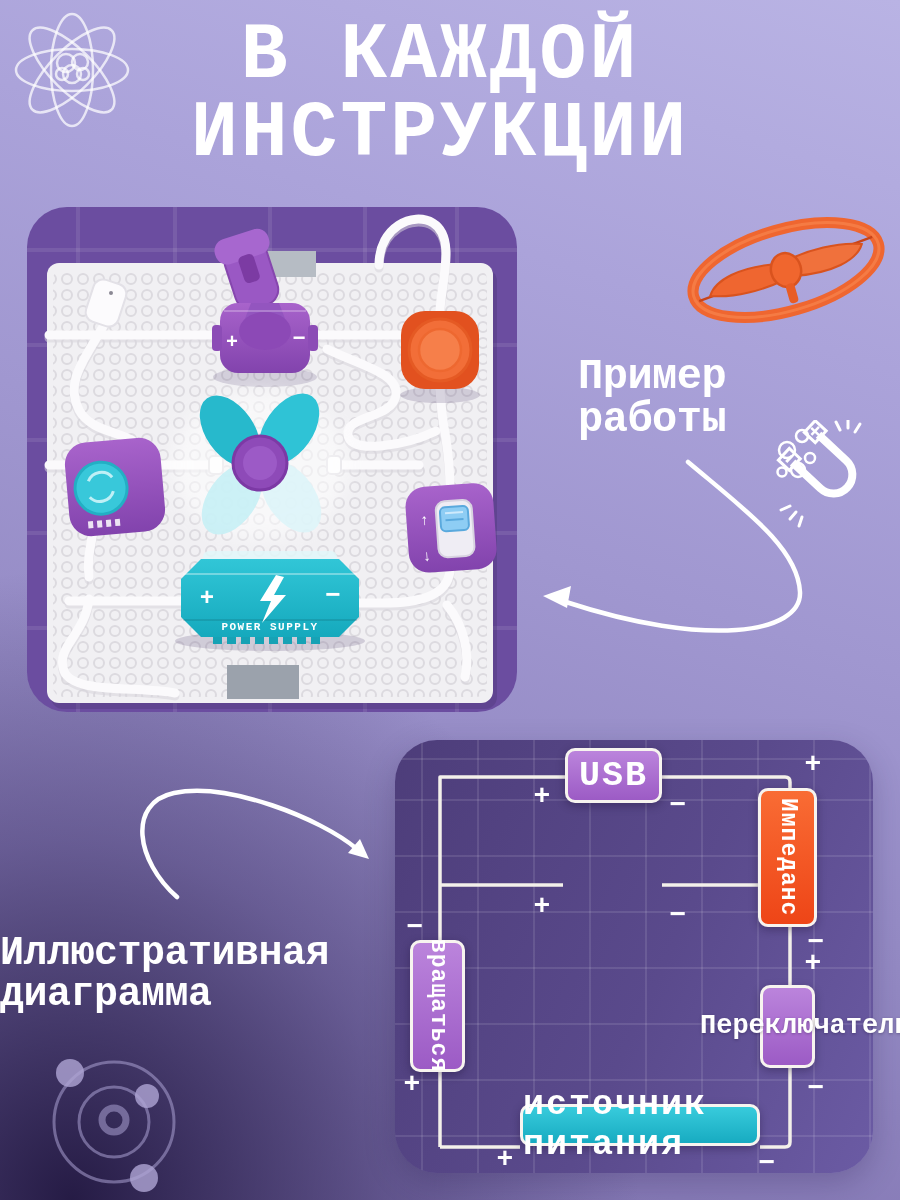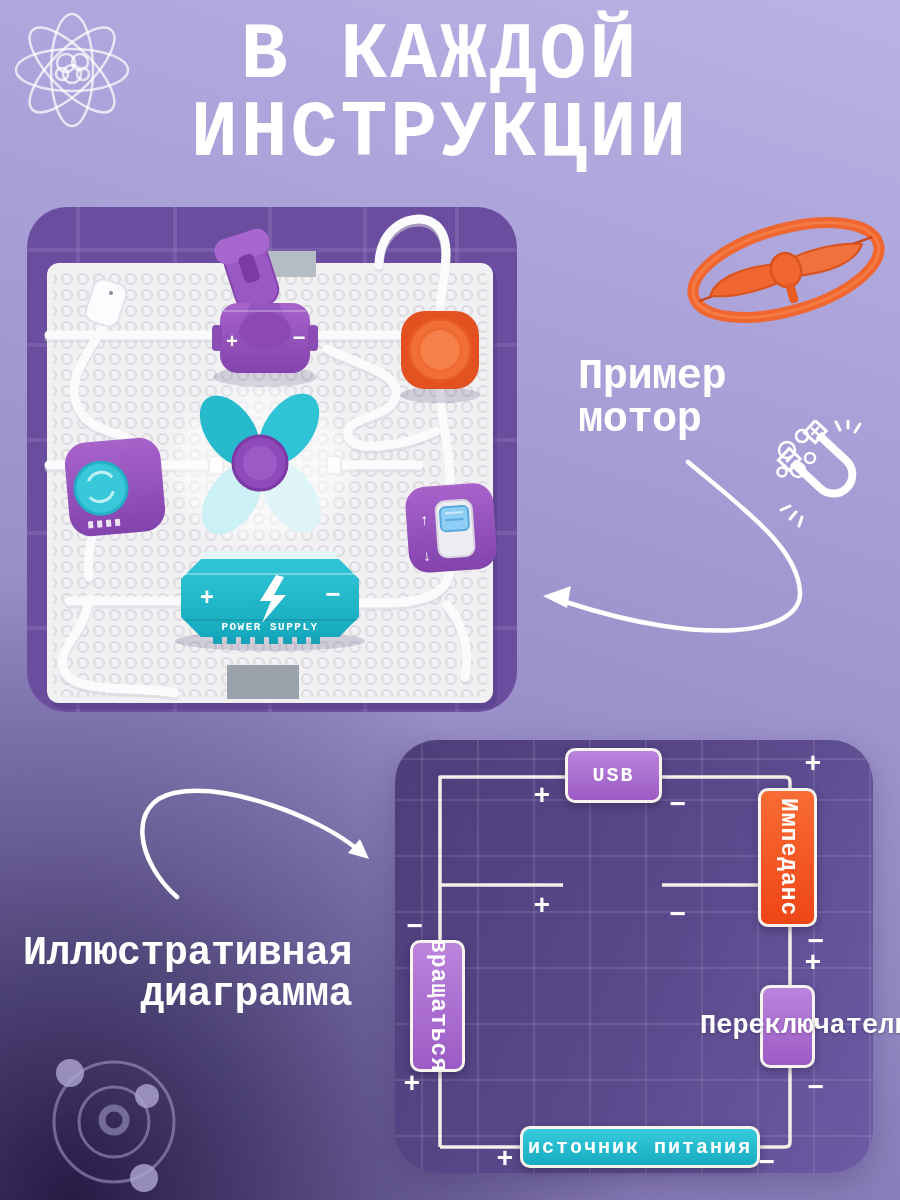--- a/index.html
+++ b/index.html
@@ -10,42 +10,42 @@
       radial-gradient(90% 75% at 8% 100%, rgba(30,20,60,0.92) 0%, rgba(58,46,98,0.45) 40%, rgba(58,46,98,0) 70%),
       linear-gradient(198deg,#b9b3e4 0%,#aba3da 25%,#a097d0 45%,#948ac4 65%,#867ab6 85%,#7d70ad 100%);
   }
   .title{
     position:absolute;top:20px;left:0;width:880px;text-align:center;
     font-weight:800;font-size:78px;line-height:0.96;letter-spacing:3px;
     transform:scaleY(1.03);white-space:nowrap;
   }
   .caption{position:absolute;font-weight:700;white-space:pre-line;line-height:1.02;}
   .caption.example{left:578px;top:356px;font-size:42px;letter-spacing:-0.5px;}
-  .caption.diagramcap{left:0;top:934px;width:352px;text-align:right;font-size:40px;letter-spacing:-0.5px;}
+  .caption.diagramcap{left:0;top:934px;width:352px;font-size:40px;letter-spacing:-0.5px;}
   .photo{position:absolute;left:27px;top:207px;width:490px;height:505px;}
   .panel{
     position:absolute;left:395px;top:740px;width:478px;height:433px;border-radius:42px;
     background-image:
       repeating-linear-gradient(90deg, rgba(255,255,255,0.10) 0 2px, transparent 2px 56px),
       repeating-linear-gradient(0deg, rgba(255,255,255,0.10) 0 2px, transparent 2px 56px),
       linear-gradient(115deg,#4d3d7a 0%,#5a4a8c 55%,#6b5ba4 100%);
     background-position:26px 0,0 20px,0 0;
     box-shadow:0 10px 30px rgba(40,28,75,0.25);
   }
   .wires{position:absolute;left:0;top:0;}
   .node{
     position:absolute;display:flex;align-items:center;justify-content:center;
     border:3px solid #f7f4ef;border-radius:10px;box-sizing:border-box;
     font-weight:700;box-shadow:0 3px 8px rgba(25,15,50,0.35);
   }
   .node.purple{background:linear-gradient(180deg,#bb84dc 0%,#9c5bc5 100%);}
   .node.teal{background:linear-gradient(180deg,#38cbdc 0%,#17abc1 100%);}
   .node.orange{background:linear-gradient(180deg,#f96c34 0%,#ee4517 100%);}
   .node span{color:#fff;}
-  .node .h{font-size:20px;letter-spacing:2px;}
+  .node .h{font-size:35px;letter-spacing:2px;}
   .node.vert span{writing-mode:vertical-rl;font-size:23px;letter-spacing:1px;}
   .sign{
     position:absolute;transform:translate(-50%,-50%);
     font-size:28px;font-weight:700;color:#fff;line-height:1;
   }
   .switch-label{
     position:absolute;left:700px;top:1011px;font-size:27px;font-weight:700;
     white-space:nowrap;text-shadow:0 1px 3px rgba(30,20,55,0.35);
   }
   .abs{position:absolute;}
@@ -223,21 +223,21 @@
       <ellipse cx="106" cy="70" rx="96" ry="41" fill="none" stroke="#f8854d" stroke-width="3" opacity="0.7"></ellipse>
       <line x1="14" y1="76" x2="198" y2="62" stroke="#c8441a" stroke-width="2.5"></line>
       <path d="M100,62 C62,54 35,60 26,74 C48,83 80,83 102,79 Z" fill="#ef6630" stroke="#d9531e" stroke-width="2"></path>
       <path d="M112,78 C150,86 177,80 186,66 C164,57 132,57 110,61 Z" fill="#f0713c" stroke="#d9531e" stroke-width="2"></path>
       <ellipse cx="106" cy="70" rx="15" ry="17" fill="#f0662e" stroke="#d9531e" stroke-width="2.5"></ellipse>
       <rect x="101" y="84" width="9" height="20" rx="4" fill="#e85c24"></rect>
     </g>
   </svg>
 
   <div class="caption example">Пример
-мотор</div>
+работы</div>
 
   <svg class="abs" style="left:770px;top:420px" width="118" height="112" viewBox="0 0 118 112">
     <g fill="none" stroke="#ffffff" stroke-width="3">
       <g transform="rotate(-47 62 56)">
         <path d="M45,18 L45,56 A19,19 0 0 0 83,56 L83,18" stroke-width="8"></path>
         <rect x="37" y="6" width="16" height="15"></rect>
         <rect x="75" y="6" width="16" height="15"></rect>
         <line x1="41" y1="13" x2="49" y2="13"></line>
         <line x1="83" y1="8" x2="83" y2="19" stroke-width="2.5"></line>
         <line x1="78" y1="13" x2="89" y2="13" stroke-width="2.5"></line>
@@ -302,21 +302,21 @@
     <div class="node purple" style="left:170px;top:8px;width:97px;height:55px">
       <span class="h">USB</span>
     </div>
     <div class="node orange vert" style="left:363px;top:48px;width:59px;height:139px">
       <span>Импеданс</span>
     </div>
     <div class="node purple" style="left:365px;top:245px;width:55px;height:83px"></div>
     <div class="node purple vert" style="left:15px;top:200px;width:55px;height:132px">
       <span>вращаться</span>
     </div>
-    <div class="node teal" style="left:125px;top:386px;width:240px;height:42px">
+    <div class="node teal" style="left:125px;top:364px;width:240px;height:42px">
       <span class="h">источник питания</span>
     </div>
 
     <span class="sign" style="left:147px;top:57px">+</span>
     <span class="sign" style="left:283px;top:66px">−</span>
     <span class="sign" style="left:147px;top:167px">+</span>
     <span class="sign" style="left:283px;top:176px">−</span>
     <span class="sign" style="left:418px;top:25px">+</span>
     <span class="sign" style="left:421px;top:203px">−</span>
     <span class="sign" style="left:418px;top:224px">+</span>

